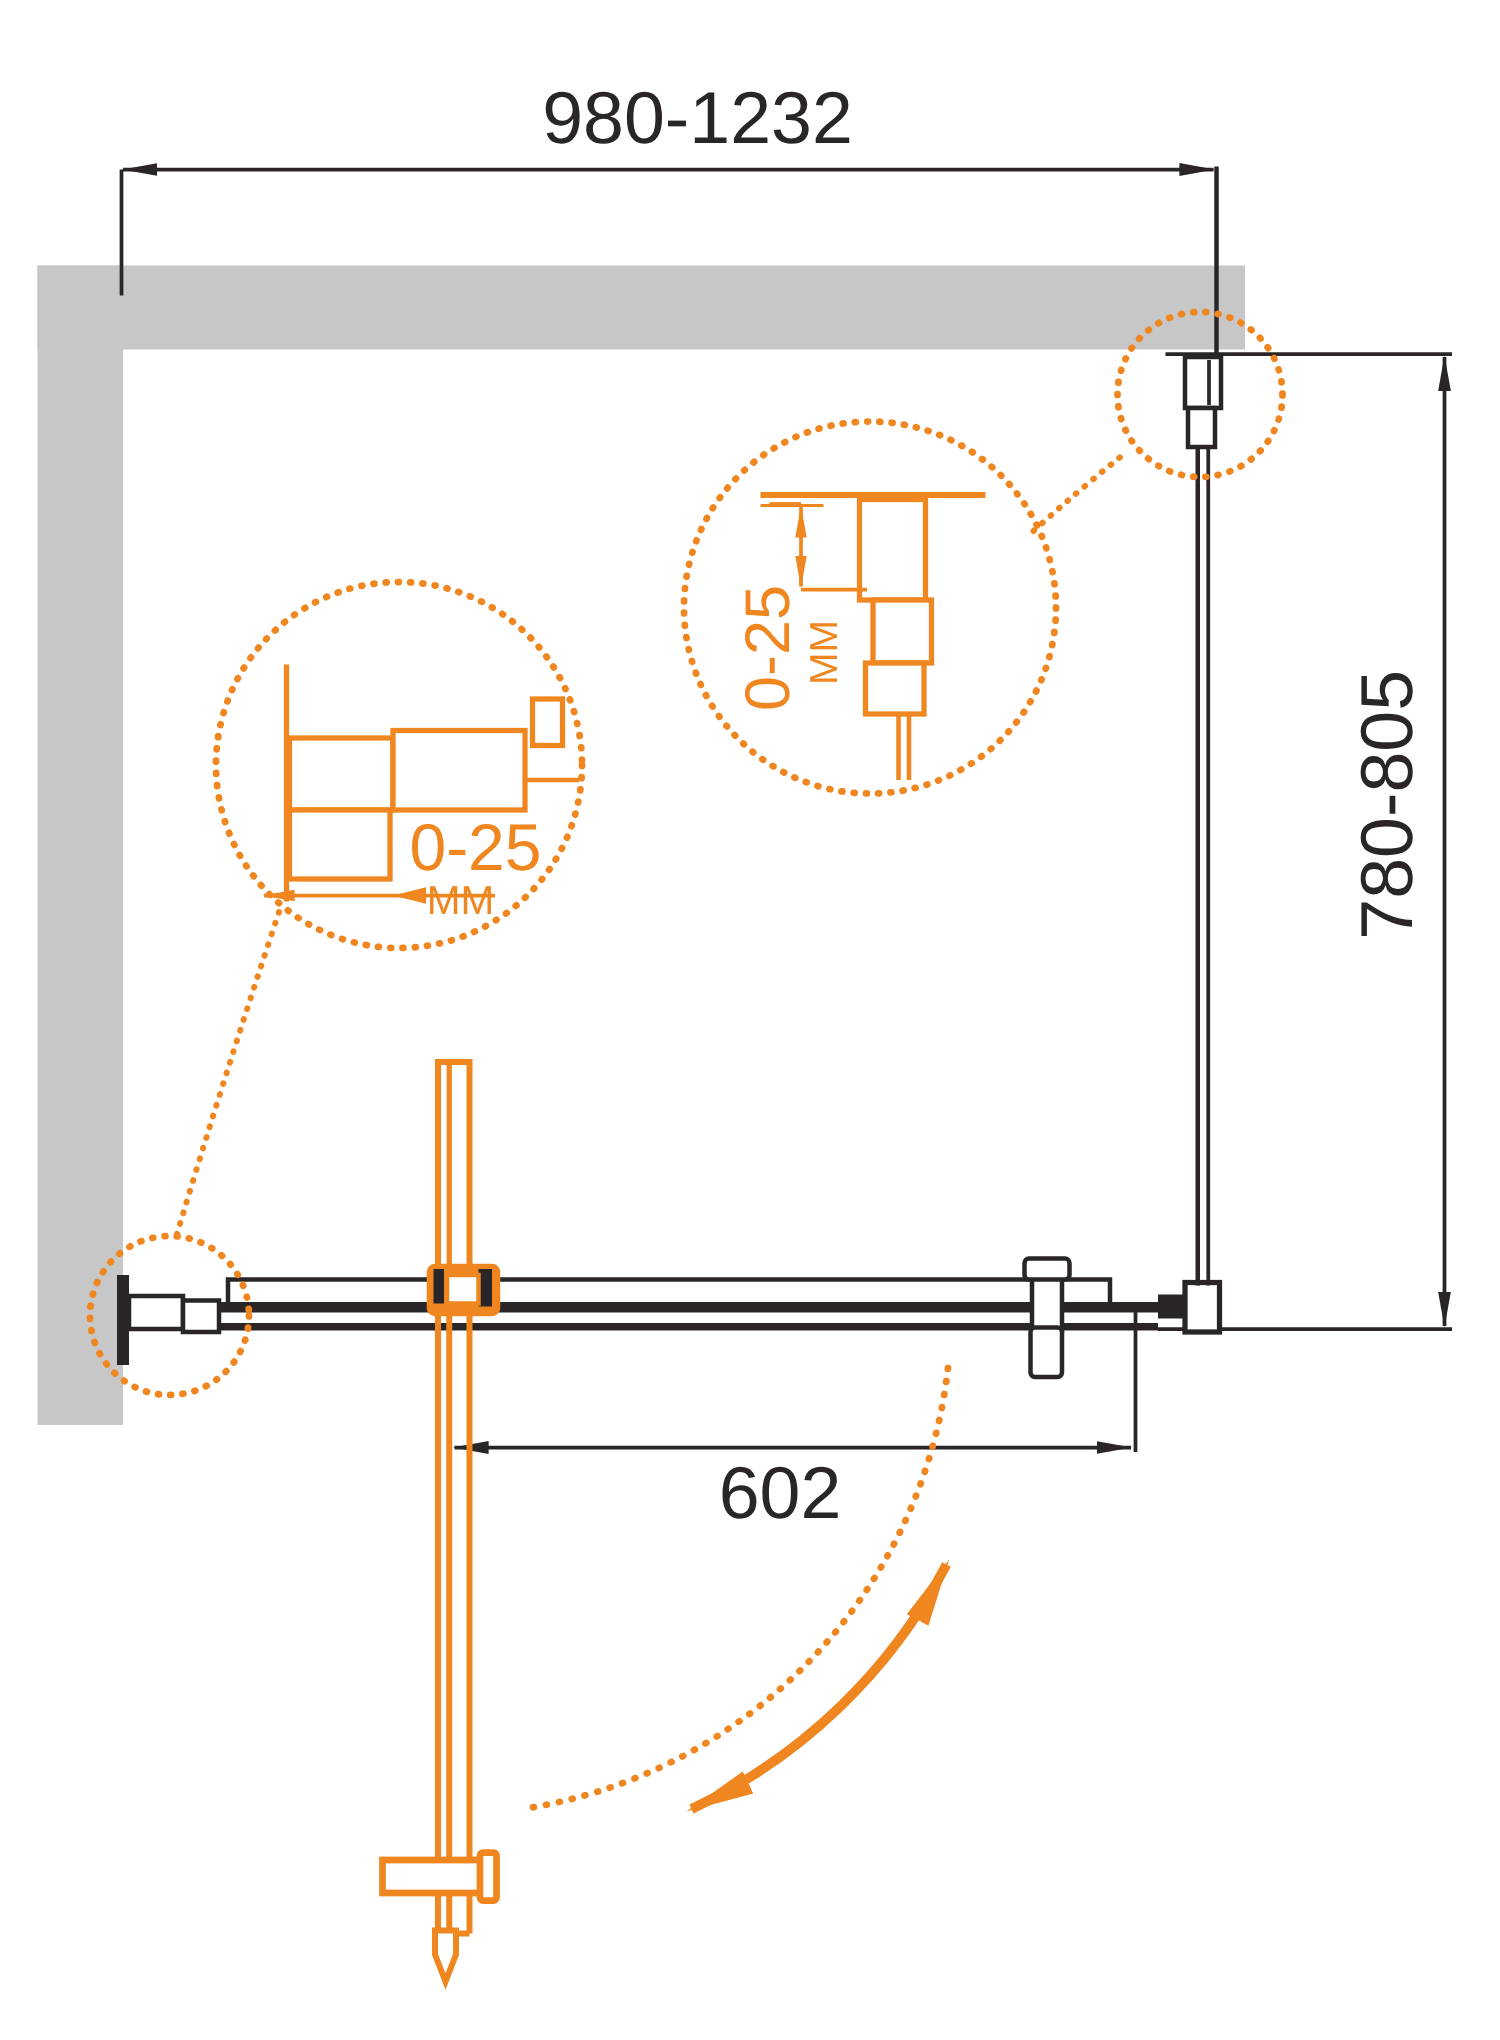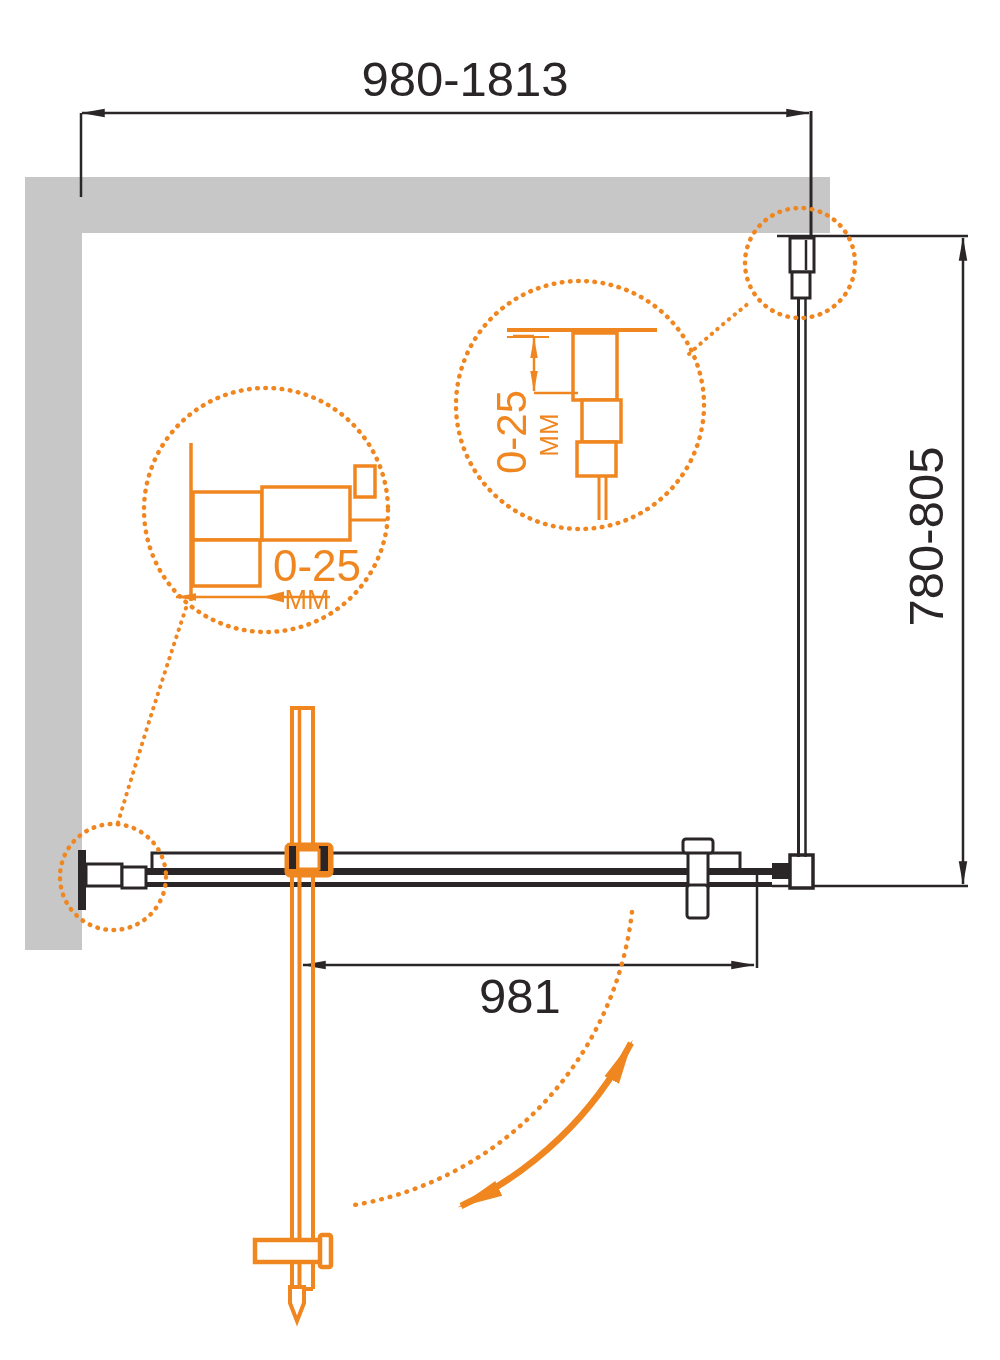--- a/index.html
+++ b/index.html
@@ -155,25 +155,25 @@
       <rect x="582" y="400" width="39" height="42" fill="#ffffff" stroke-width="3.5"></rect>
       <rect x="577" y="442" width="39" height="34" fill="#ffffff" stroke-width="3.5"></rect>
       <line x1="599" y1="476" x2="599" y2="520" stroke-width="3"></line>
       <line x1="606" y1="476" x2="606" y2="520" stroke-width="3"></line>
       <line x1="513" y1="336" x2="534" y2="336" stroke-width="2.5"></line>
       <line x1="534" y1="338" x2="534" y2="391" stroke-width="2.5" marker-start="url(#aoSm)" marker-end="url(#aoSm)"></line>
       <line x1="534" y1="393" x2="578" y2="393" stroke-width="2.5"></line>
     </g>
   </svg>
 
-  <div class="lbl dim" style="left:265px;top:55px;width:400px;">980-1813</div>
+  <div class="lbl dim" style="left:265px;top:55px;width:400px;">980-1232</div>
 
   <div class="lbl dim rot" style="left:776px;top:512px;width:300px;">780-805</div>
 
-  <div class="lbl dim" style="left:420px;top:972px;width:200px;">981</div>
+  <div class="lbl dim" style="left:420px;top:972px;width:200px;">602</div>
 
   <div class="lbl orange" style="left:256px;top:544px;width:122px;font-size:44px;">0-25</div>
 
   <div class="lbl orange" style="left:257px;top:587px;width:100px;font-size:27px;">MM</div>
 
   <div class="lbl orange rot" style="left:452px;top:411px;width:120px;font-size:42px;">0-25</div>
 
   <div class="lbl orange rot" style="left:509px;top:422px;width:80px;font-size:26px;">MM</div>
 </div>
 

